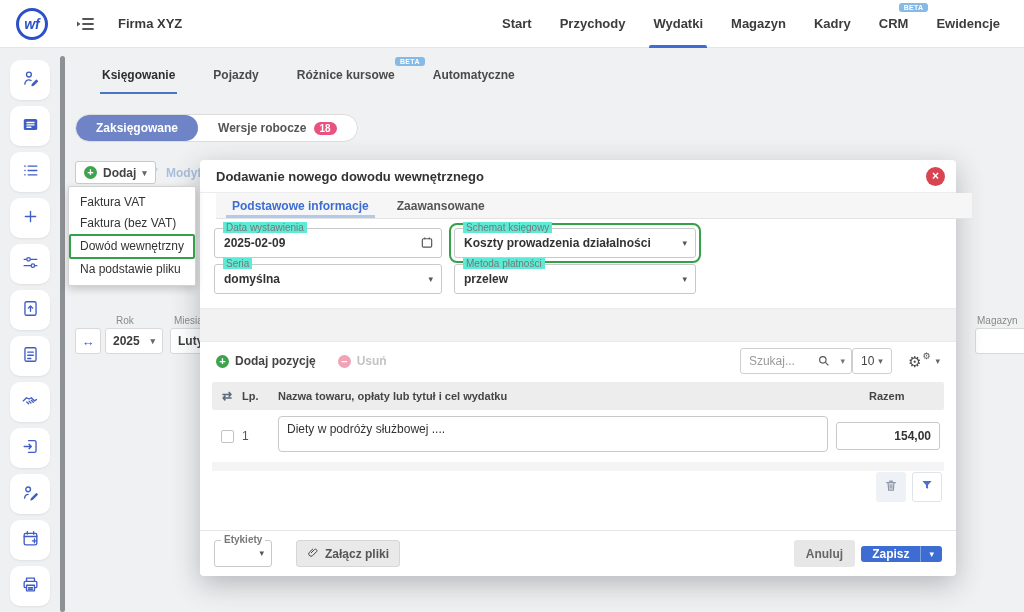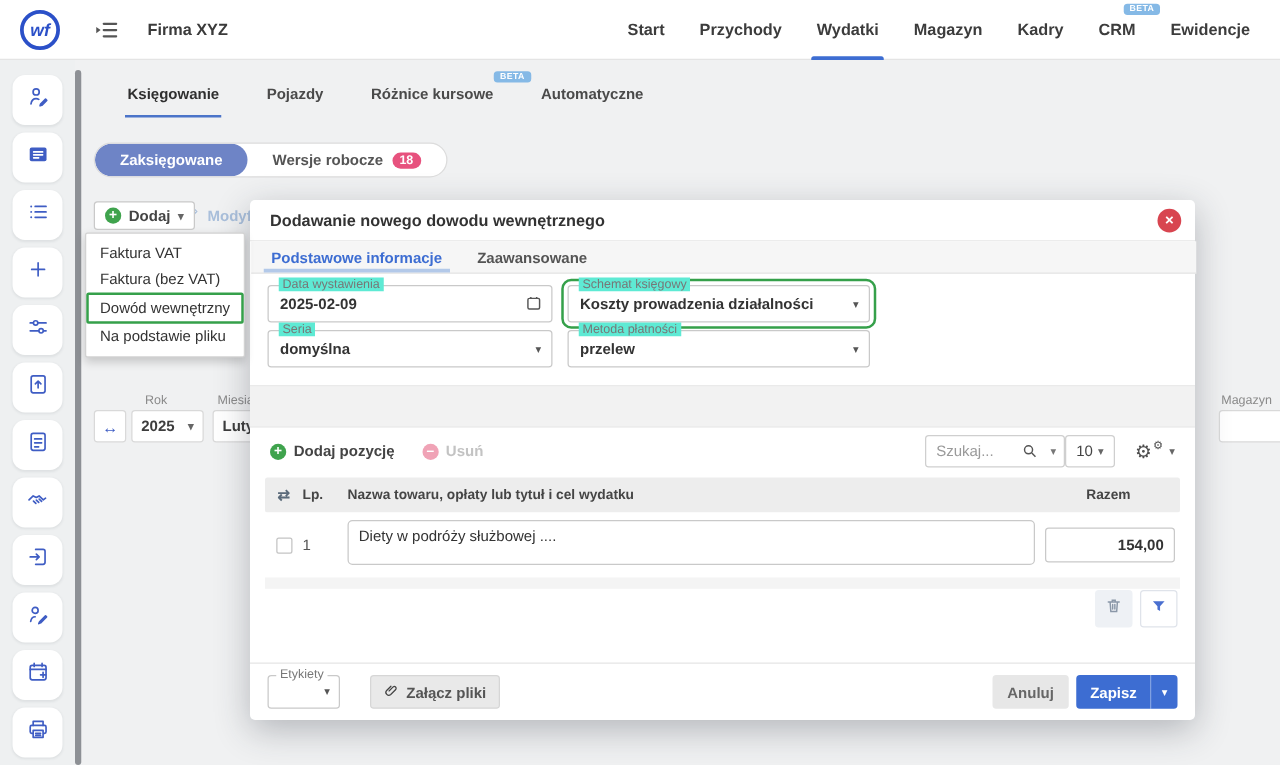--- a/index.html
+++ b/index.html
@@ -50,21 +50,21 @@
   
   .flt-label { position:absolute; font-size:10px; color:#8a8a8a; z-index:3; }
   .flt-box { position:absolute; height:26px; background:#fff; border:1px solid #d9d9d9; border-radius:3px; display:flex; align-items:center; justify-content:space-between; padding:0 7px; font-size:12px; font-weight:bold; color:#3d3d3d; z-index:3; cursor:pointer; }
   .arrows-btn { position:absolute; left:75px; top:328px; width:26px; height:26px; background:#fff; border:1px solid #d9d9d9; border-radius:3px; color:#3f5dc4; font-size:13px; display:flex; align-items:center; justify-content:center; z-index:3; cursor:pointer; }
 
   
   .modal { position:absolute; left:200px; top:160px; width:756px; height:416px; background:#fff; border-radius:4px; box-shadow:0 8px 28px rgba(40,45,60,.30); z-index:20; }
   .m-header { position:absolute; left:0; top:0; width:100%; height:33px; border-bottom:1px solid #ececec; display:flex; align-items:center; }
   .m-title { margin-left:16px; font-size:13px; font-weight:bold; color:#333; }
   .m-close { position:absolute; right:11px; top:7px; width:19px; height:19px; border-radius:50%; background:var(--close-red,#d84550); color:#fff; font-size:12px; font-weight:bold; text-align:center; line-height:18px; cursor:pointer; }
-  .m-tabs { position:absolute; left:1px; top:33px; width:100%; height:26px; background:#f6f6f6; border-bottom:1px solid #e3e3e3; display:flex; padding-left:2px; }
+  .m-tabs { position:absolute; left:16px; top:33px; width:100%; height:26px; background:#f6f6f6; border-bottom:1px solid #e3e3e3; display:flex; padding-left:2px; }
   .m-tab { position:relative; display:flex; align-items:center; padding:0 14px; font-size:12px; font-weight:bold; color:#555; cursor:pointer; }
   .m-tab.active { color:var(--accent-blue,#3d6dd2); }
   .m-tab.active::after { content:""; position:absolute; left:8px; right:8px; bottom:0; height:3px; background:#b3c9e9; }
 
   .field { position:absolute; height:30px; background:#fff; border:1px solid #c9c9c9; border-radius:3px; cursor:pointer; }
   .field .flabel { position:absolute; top:-7px; left:8px; font-size:10px; color:#777; background:#5eead4; padding:0 3px; white-space:nowrap; }
   .field .fval { position:absolute; left:9px; top:0; line-height:28px; font-size:12px; font-weight:bold; color:#333; white-space:nowrap; }
   .field .fcaret { position:absolute; right:8px; top:0; line-height:28px; font-size:9px; color:#555; }
   .field .fcal { position:absolute; right:7px; top:6px; }
   .green-ring { outline:2px solid var(--highlight-green,#35a04a); outline-offset:3px; }
@@ -99,25 +99,25 @@
   .row-sum input { width:104px; height:28px; border:1px solid #c9c9c9; border-radius:3px; text-align:right; padding:0 8px; font-size:12px; font-weight:bold; color:#333; font-family:inherit; outline:none; }
   .tbl-bottom { position:absolute; left:12px; top:302px; width:732px; height:9px; background:#f4f4f4; }
 
   .row-actions { position:absolute; top:312px; right:14px; display:flex; gap:6px; }
   .act-btn { width:30px; height:30px; border-radius:3px; display:flex; align-items:center; justify-content:center; cursor:pointer; }
   .act-trash { background:#eef1f5; }
   .act-filter { background:#fff; border:1px solid #dfe3ea; }
 
   .m-footer { position:absolute; left:0; top:370px; width:100%; height:46px; border-top:1px solid #e5e5e5; display:flex; align-items:center; padding:0 14px; }
   .lbl-select { position:relative; width:58px; height:27px; border:1px solid #c9c9c9; border-radius:3px; background:#fff; cursor:pointer; }
-  .lbl-select .flabel { position:absolute; top:-7px; left:6px; font-size:10px; color:#777; background:#fff; padding:0 3px; }
+  .lbl-select .flabel { position:absolute; top:-7px; left:6px; font-size:10px; color:#777; background:#fff; padding:0 3px;font-weight:bold; }
   .lbl-select .fcaret { position:absolute; right:7px; top:0; line-height:25px; font-size:9px; color:#555; }
   .attach-btn { margin-left:24px; height:27px; background:#e9e9e9; border:1px solid #d6d6d6; border-radius:3px; display:flex; align-items:center; gap:6px; padding:0 10px; font-size:12px; font-weight:bold; color:#555; cursor:pointer; }
   .cancel-btn { margin-left:auto; height:27px; background:#e7e7e7; border-radius:3px; padding:0 12px; display:flex; align-items:center; font-size:12px; font-weight:bold; color:#666; cursor:pointer; }
-  .save-btn { margin-left:6px; height:27px; background:var(--accent-blue,#3a6bd0); border-radius:3px; display:flex; align-items:stretch; color:#fff; cursor:pointer; }
+  .save-btn { margin-left:6px; height:16px; background:var(--accent-blue,#3a6bd0); border-radius:3px; display:flex; align-items:stretch; color:#fff; cursor:pointer; }
   .save-main { display:flex; align-items:center; padding:0 11px; font-size:12px; font-weight:bold; }
   .save-caret { display:flex; align-items:center; padding:0 8px; border-left:1px solid rgba(255,255,255,.35); font-size:9px; }
 </style>
 </head>
 <body>
 
 <div class="screen">
 
   <header class="topbar">
     <div class="logo">

